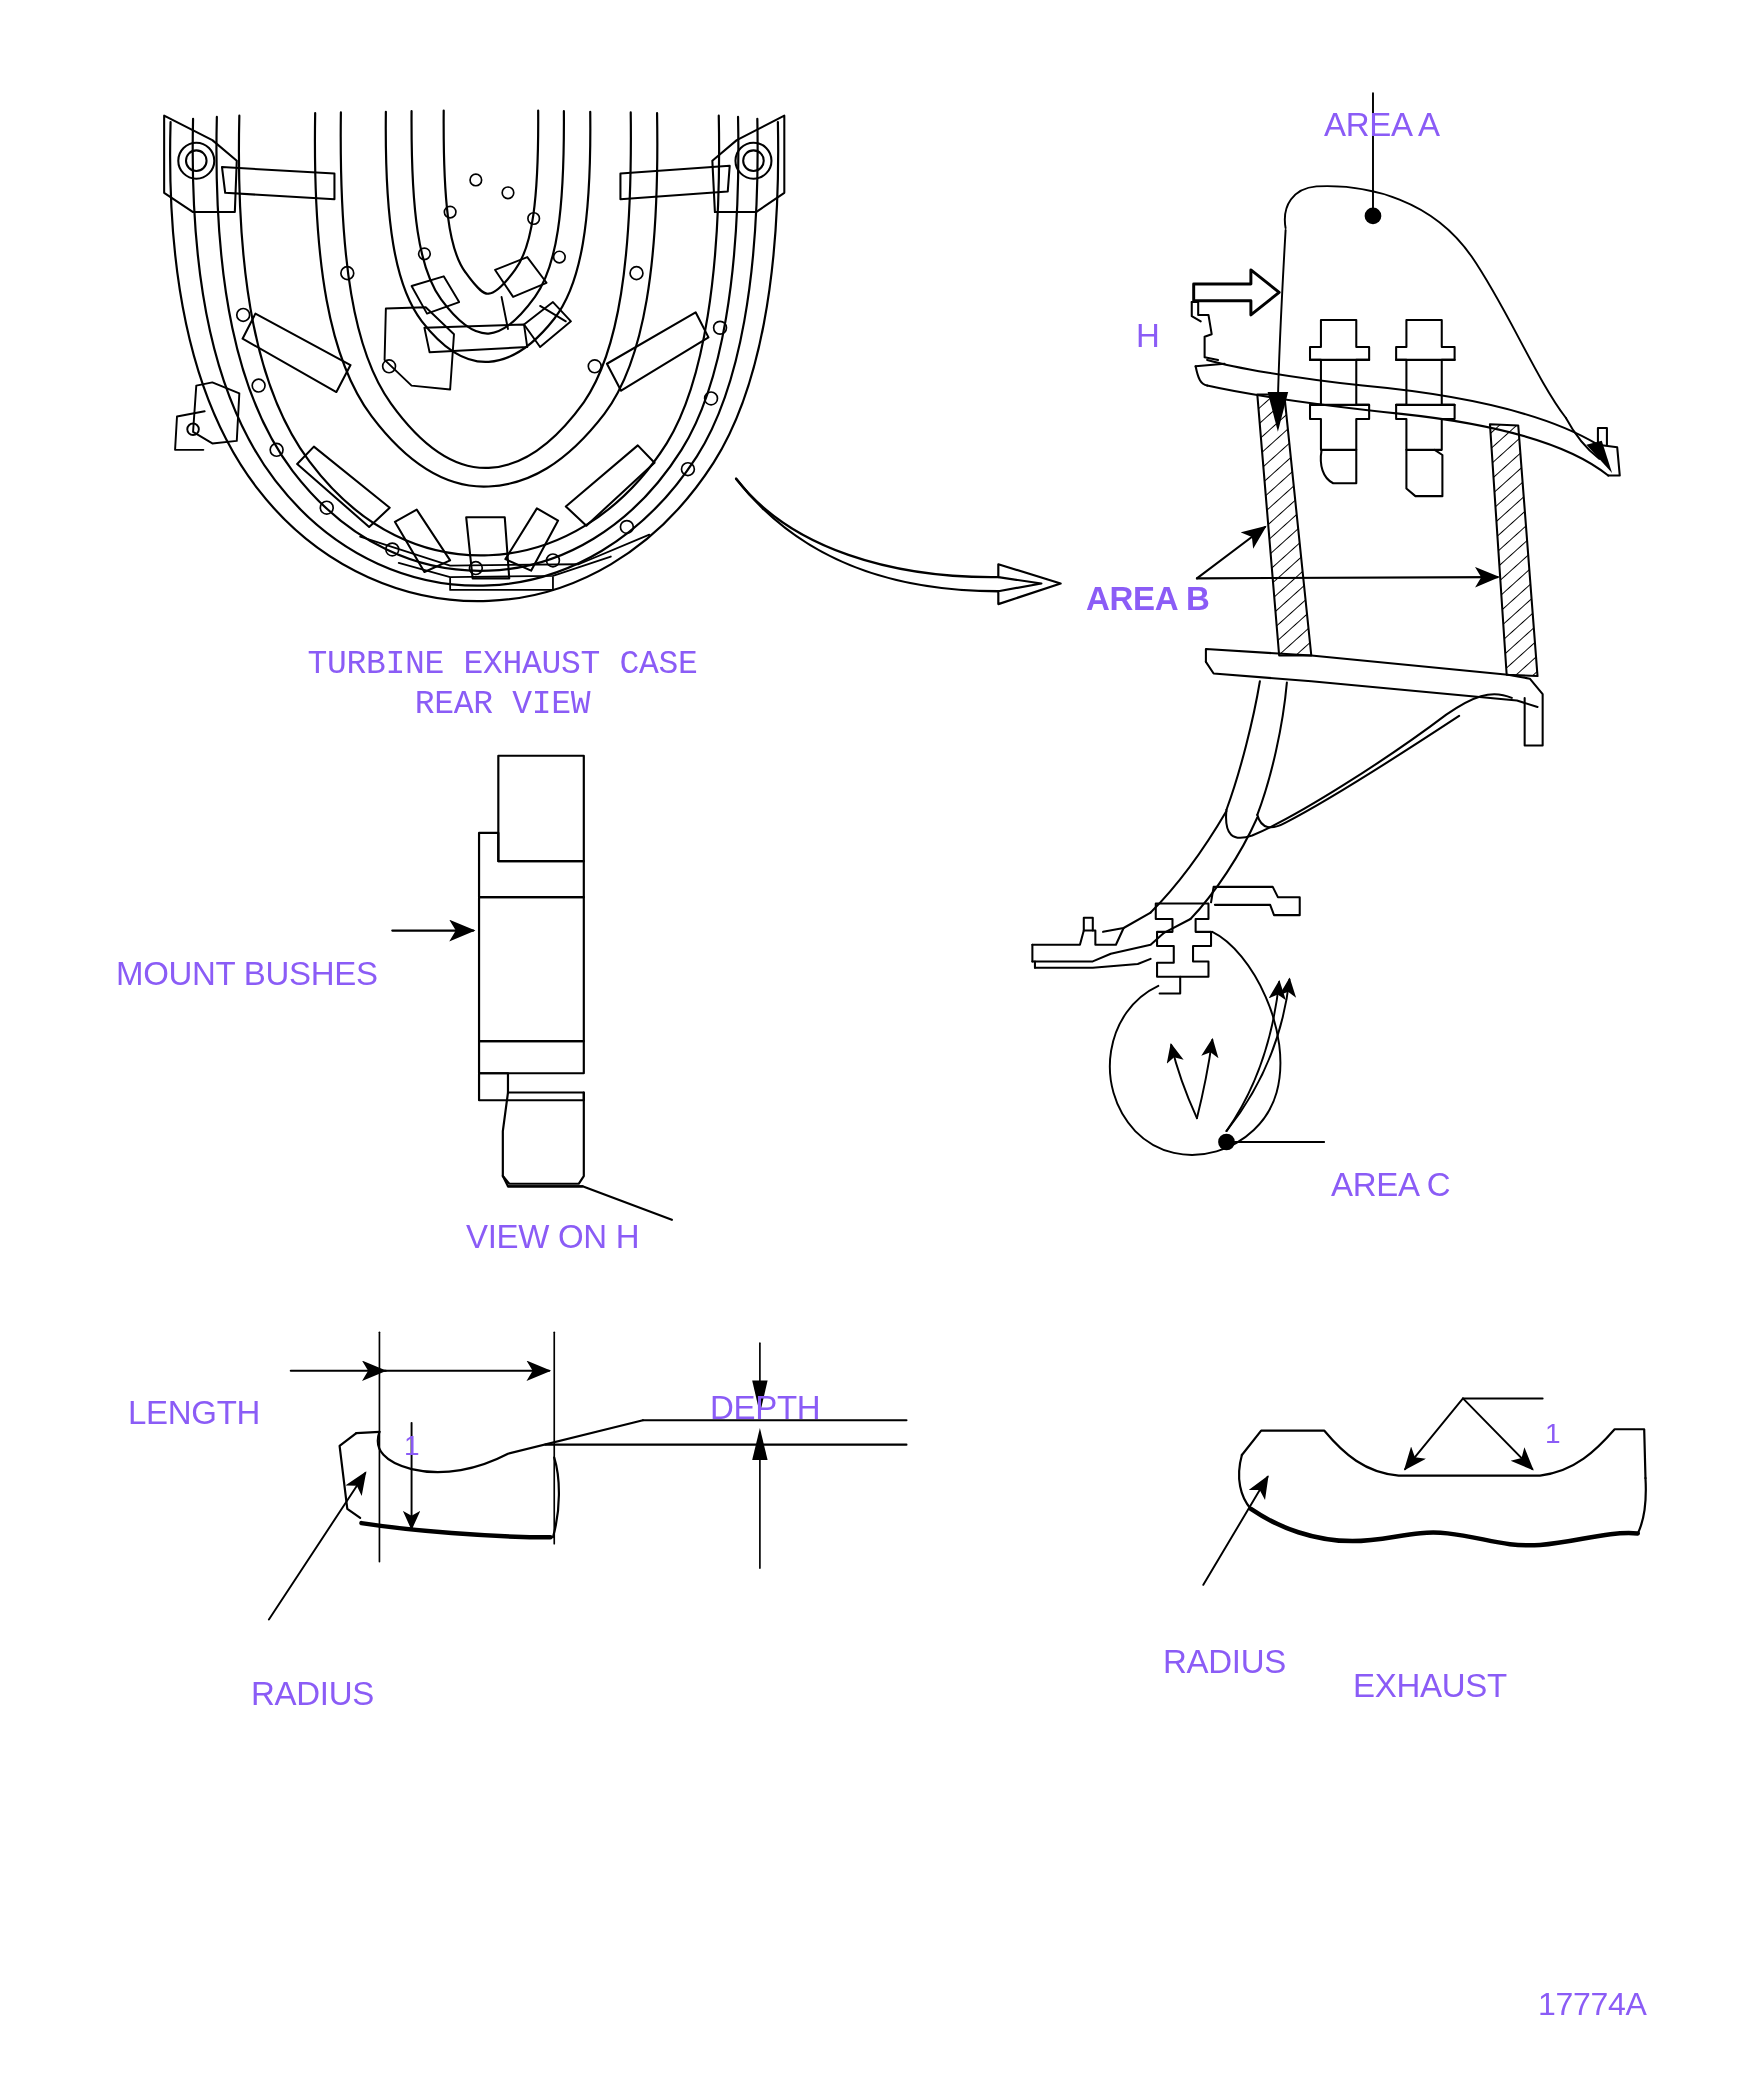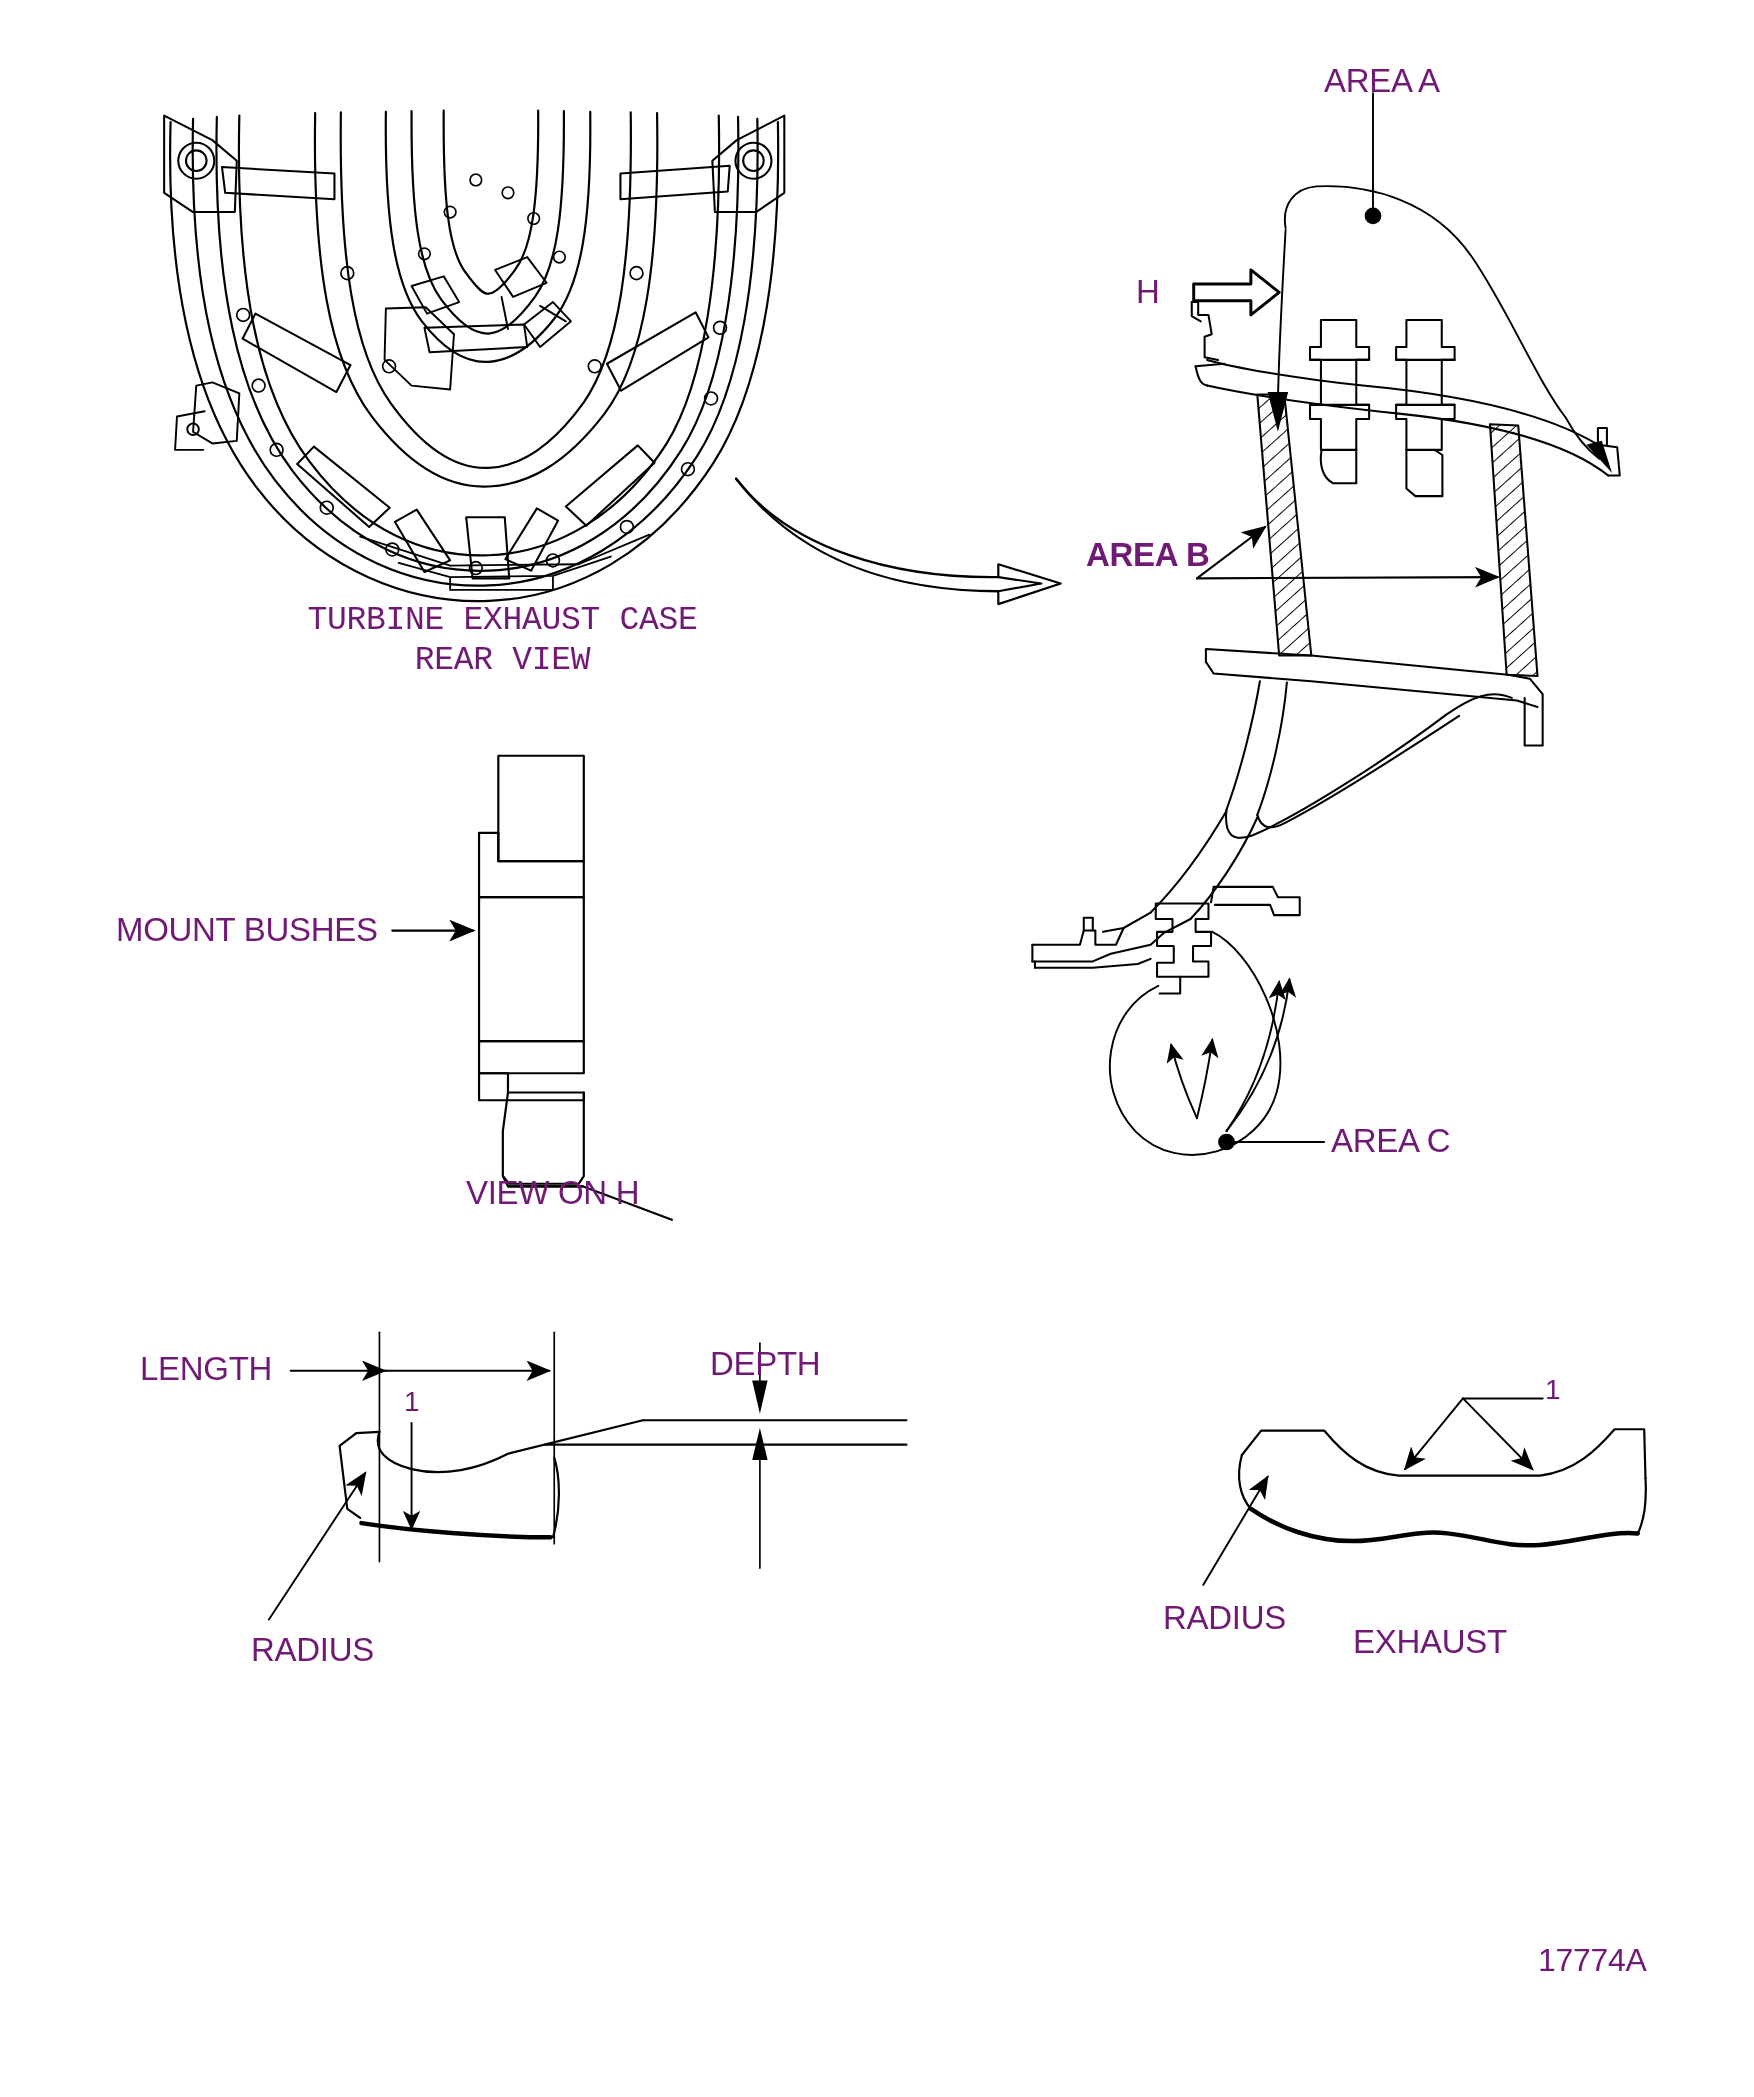--- a/index.html
+++ b/index.html
@@ -19,25 +19,26 @@
   }
   svg.layer {
     position: absolute;
     left: 0;
     top: 0;
     width: 1755px;
     height: 2097px;
   }
   .lbl {
     position: absolute;
-    color: #701a75;
+    color: #8b5cf6;
     font-family: "Liberation Sans", sans-serif;
     white-space: pre;
     line-height: 1.0;
     letter-spacing: -0.3px;
+    margin-top: 44px;
   }
   .cap-big   { font-size: 33px; }
   .cap-mid   { font-size: 32px; }
   .cap-small { font-size: 30px; }
   .num-small { font-size: 28px; }
   .figno     { font-size: 32px; }
   .center-block { text-align: center; font-family: Liberation Mono, monospace; }
 </style>
 </head>
 <body>
@@ -364,21 +365,21 @@
   <div class="lbl cap-big center-block" style="left:297px; top:644px; width:411px;">REAR VIEW</div>
 
   <div class="lbl cap-big" style="left:1324px; top:64px;">AREA A</div>
   <div class="lbl cap-big" style="left:1086px; top:538px;font-weight:bold;">AREA B</div>
   <div class="lbl cap-big" style="left:1331px; top:1124px;">AREA C</div>
   <div class="lbl cap-big" style="left:1136px; top:275px;">H</div>
 
   <div class="lbl cap-big" style="left:116px; top:913px;">MOUNT BUSHES</div>
   <div class="lbl cap-big" style="left:466px; top:1176px;">VIEW ON H</div>
 
-  <div class="lbl cap-big" style="left:140px; top:1352px;">LENGTH</div>
+  <div class="lbl cap-big" style="left:128px; top:1352px;">LENGTH</div>
   <div class="lbl cap-big" style="left:710px; top:1347px;">DEPTH</div>
   <div class="lbl num-small" style="left:404px; top:1388px;">1</div>
   <div class="lbl cap-big" style="left:251px; top:1633px;">RADIUS</div>
 
   <div class="lbl num-small" style="left:1545px; top:1376px;">1</div>
   <div class="lbl cap-big" style="left:1163px; top:1601px;">RADIUS</div>
   <div class="lbl cap-big" style="left:1353px; top:1625px;">EXHAUST</div>
 
 
   <div class="lbl figno" style="left:1538px; top:1944px;">17774A</div>

